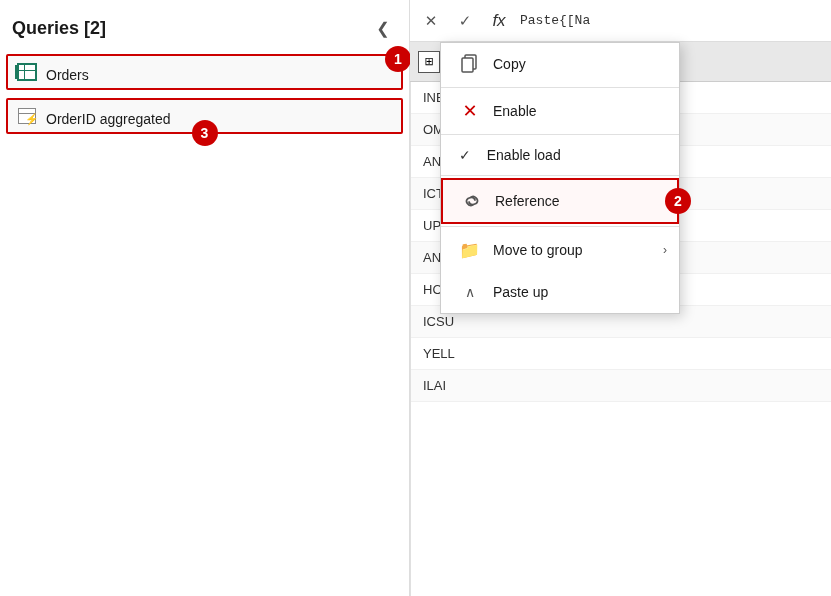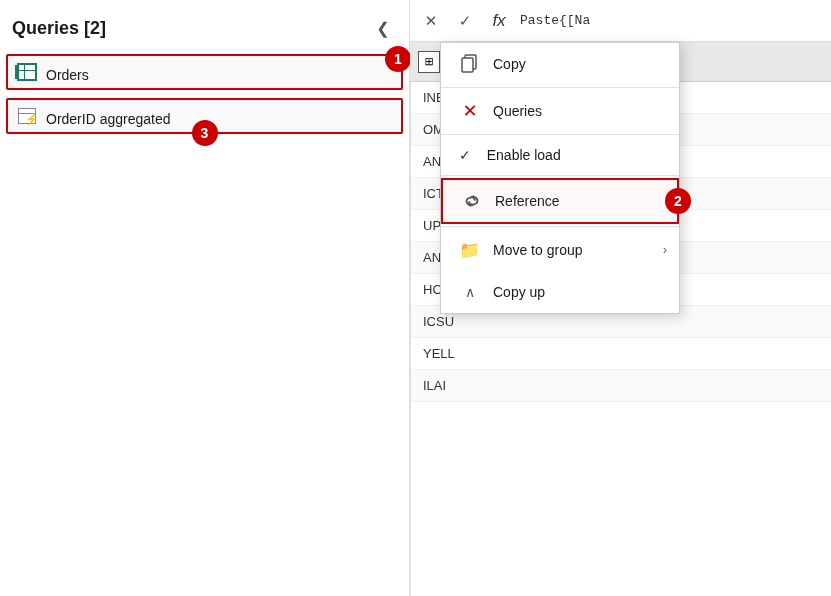--- a/index.html
+++ b/index.html
@@ -488,21 +488,21 @@
         </svg>
       </span>
       <span class="menu-label">Copy</span>
     </div>
 
 
     <div class="menu-separator"></div>
 
     <div class="menu-item delete-item">
       <span class="menu-icon" style="color:#c00; font-size:18px;">✕</span>
-      <span class="menu-label">Queries</span>
+      <span class="menu-label">Enable</span>
     </div>
 
 
     <div class="menu-separator"></div>
 
     <div class="menu-item">
       <span class="menu-check">✓</span>
       <span class="menu-label">Enable load</span>
     </div>
 
@@ -523,18 +523,18 @@
     <div class="menu-separator"></div>
 
     <div class="menu-item">
       <span class="menu-icon" style="font-size:17px; color:#e6a800;">📁</span>
       <span class="menu-label">Move to group</span>
       <span class="menu-arrow">›</span>
     </div>
 
     <div class="menu-item">
       <span class="menu-icon" style="font-size:14px; color:#555;">∧</span>
-      <span class="menu-label">Copy up</span>
+      <span class="menu-label">Paste up</span>
     </div>
 
   </div>
 
 </div>
 
 </body></html>

